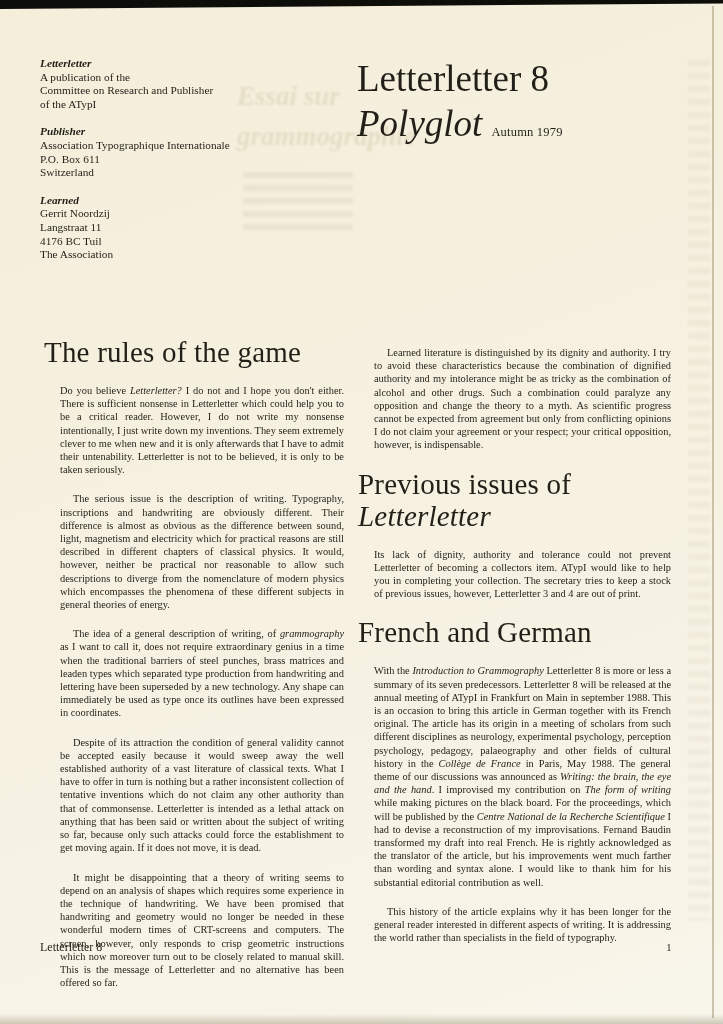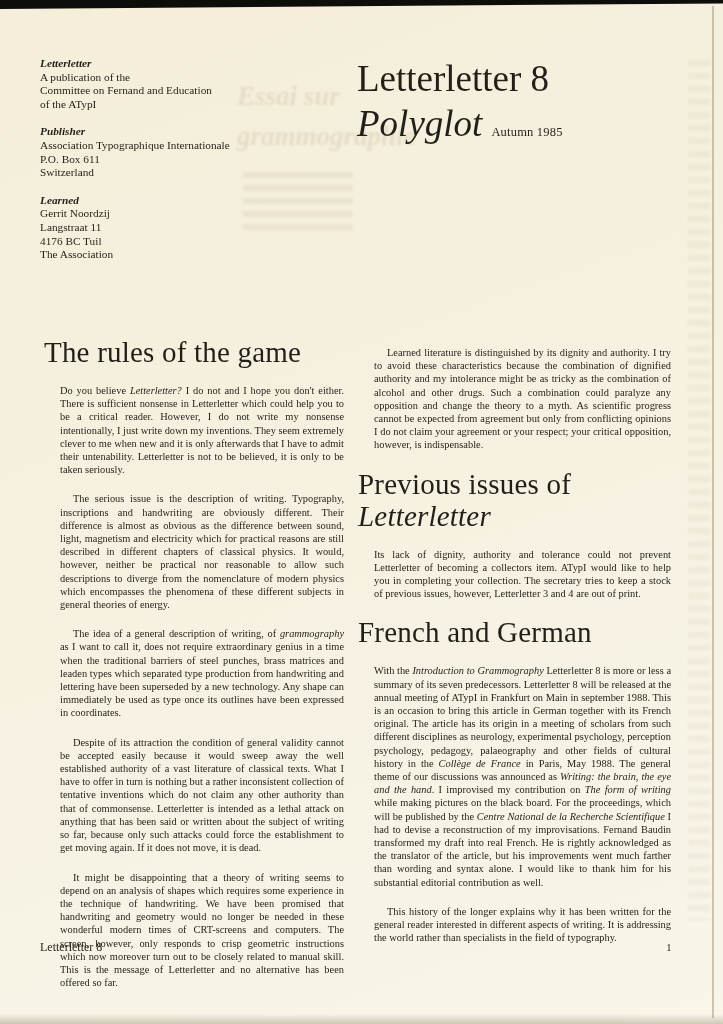--- a/index.html
+++ b/index.html
@@ -92,21 +92,21 @@
     <div>grammographie</div>
   </div>
   <div class="ghost-lines ghost-a"></div>
   <div class="ghost-lines ghost-b"></div>
 
   <div class="masthead">
     <div class="mh-group">
       <div class="mh-label">Letterletter</div>
       <div>
           <div class="mh-line">A publication of the</div>
-          <div class="mh-line">Committee on Fernand and Education</div>
+          <div class="mh-line">Committee on Research and Publisher</div>
           <div class="mh-line">of the ATypI</div>
         </div>
     </div>
     <div class="mh-group">
       <div class="mh-label">Publisher</div>
       <div>
           <div class="mh-line">Association Typographique Internationale</div>
           <div class="mh-line">P.O. Box 611</div>
           <div class="mh-line">Switzerland</div>
         </div>
@@ -117,21 +117,21 @@
           <div class="mh-line">Gerrit Noordzij</div>
           <div class="mh-line">Langstraat 11</div>
           <div class="mh-line">4176 BC Tuil</div>
           <div class="mh-line">The Association</div>
         </div>
     </div>
   </div>
 
   <div class="title-block">
     <div class="tb-line1">Letterletter 8</div>
-    <div class="tb-line3"><span>Polyglot</span><span class="tb-date">Autumn 1985</span></div>
+    <div class="tb-line3"><span>Polyglot</span><span class="tb-date">Autumn 1979</span></div>
   </div>
 
   <div class="col col-left">
     <h2 class="col-heading">The rules of the game</h2>
     <div>
         <p>Do you believe <i>Letterletter?</i> I do not and I hope you don't either. There is sufficient nonsense in Letterletter which could help you to be a critical reader. However, I do not write my nonsense intentionally, I just write down my inventions. They seem extremely clever to me when new and it is only afterwards that I have to admit their untenability. Letterletter is not to be believed, it is only to be taken seriously.</p>
         <p class="indent">The serious issue is the description of writing. Typography, inscriptions and handwriting are obviously different. Their difference is almost as obvious as the difference between sound, light, magnetism and electricity which for practical reasons are still described in different chapters of classical physics. It would, however, neither be practical nor reasonable to allow such descriptions to diverge from the nomenclature of modern physics which encompasses the phenomena of these different subjects in general theories of energy.</p>
         <p class="indent">The idea of a general description of writing, of <i>grammography</i> as I want to call it, does not require extraordinary genius in a time when the traditional barriers of steel punches, brass matrices and leaden types which separated type production from handwriting and lettering have been superseded by a new technology. Any shape can immediately be used as type once its outlines have been expressed in coordinates.</p>
         <p class="indent">Despite of its attraction the condition of general validity cannot be accepted easily because it would sweep away the well established authority of a vast literature of classical texts. What I have to offer in turn is nothing but a rather inconsistent collection of tentative inventions which do not claim any other authority than that of commonsense. Letterletter is intended as a lethal attack on anything that has been said or written about the subject of writing so far, because only such attacks could force the establishment to get moving again. If it does not move, it is dead.</p>
         <p class="indent">It might be disappointing that a theory of writing seems to depend on an analysis of shapes which requires some experience in the technique of handwriting. We have been promised that handwriting and geometry would no longer be needed in these wonderful modern times of CRT-screens and computers. The screen, however, only responds to crisp geometric instructions which now moreover turn out to be closely related to manual skill. This is the message of Letterletter and no alternative has been offered so far.</p>
@@ -144,21 +144,21 @@
       </div>
 
     <h2 class="col-heading mt-h"><span>Previous issues of</span><br><span class="heading-italic">Letterletter</span></h2>
     <div class="mt-p">
         <p>Its lack of dignity, authority and tolerance could not prevent Letterletter of becoming a collectors item. ATypI would like to help you in completing your collection. The secretary tries to keep a stock of previous issues, however, Letterletter 3 and 4 are out of print.</p>
       </div>
 
     <h2 class="col-heading mt-h">French and German</h2>
     <div class="mt-p">
         <p>With the <i>Introduction to Grammography</i> Letterletter 8 is more or less a summary of its seven predecessors. Letterletter 8 will be released at the annual meeting of ATypI in Frankfurt on Main in september 1988. This is an occasion to bring this article in German together with its French original. The article has its origin in a meeting of scholars from such different disciplines as neurology, experimental psychology, perception psychology, pedagogy, palaeography and other fields of cultural history in the <i>Collège de France</i> in Paris, May 1988. The general theme of our discussions was announced as <i>Writing: the brain, the eye and the hand</i>. I improvised my contribution on <i>The form of writing</i> while making pictures on the black board. For the proceedings, which will be published by the <i>Centre National de la Recherche Scientifique</i> I had to devise a reconstruction of my improvisations. Fernand Baudin transformed my draft into real French. He is rightly acknowledged as the translator of the article, but his improvements went much farther than wording and syntax alone. I would like to thank him for his substantial editorial contribution as well.</p>
-        <p class="indent">This history of the longer explains why it has been written for the general reader interested in different aspects of writing. It is addressing the world rather than specialists in the field of typography.</p>
+        <p class="indent">This history of the article explains why it has been longer for the general reader interested in different aspects of writing. It is addressing the world rather than specialists in the field of typography.</p>
       </div>
   </div>
 
   <div class="footer">
     <span>Letterletter 8</span>
     <span class="page-num">1</span>
   </div>
 
 </div>
 

